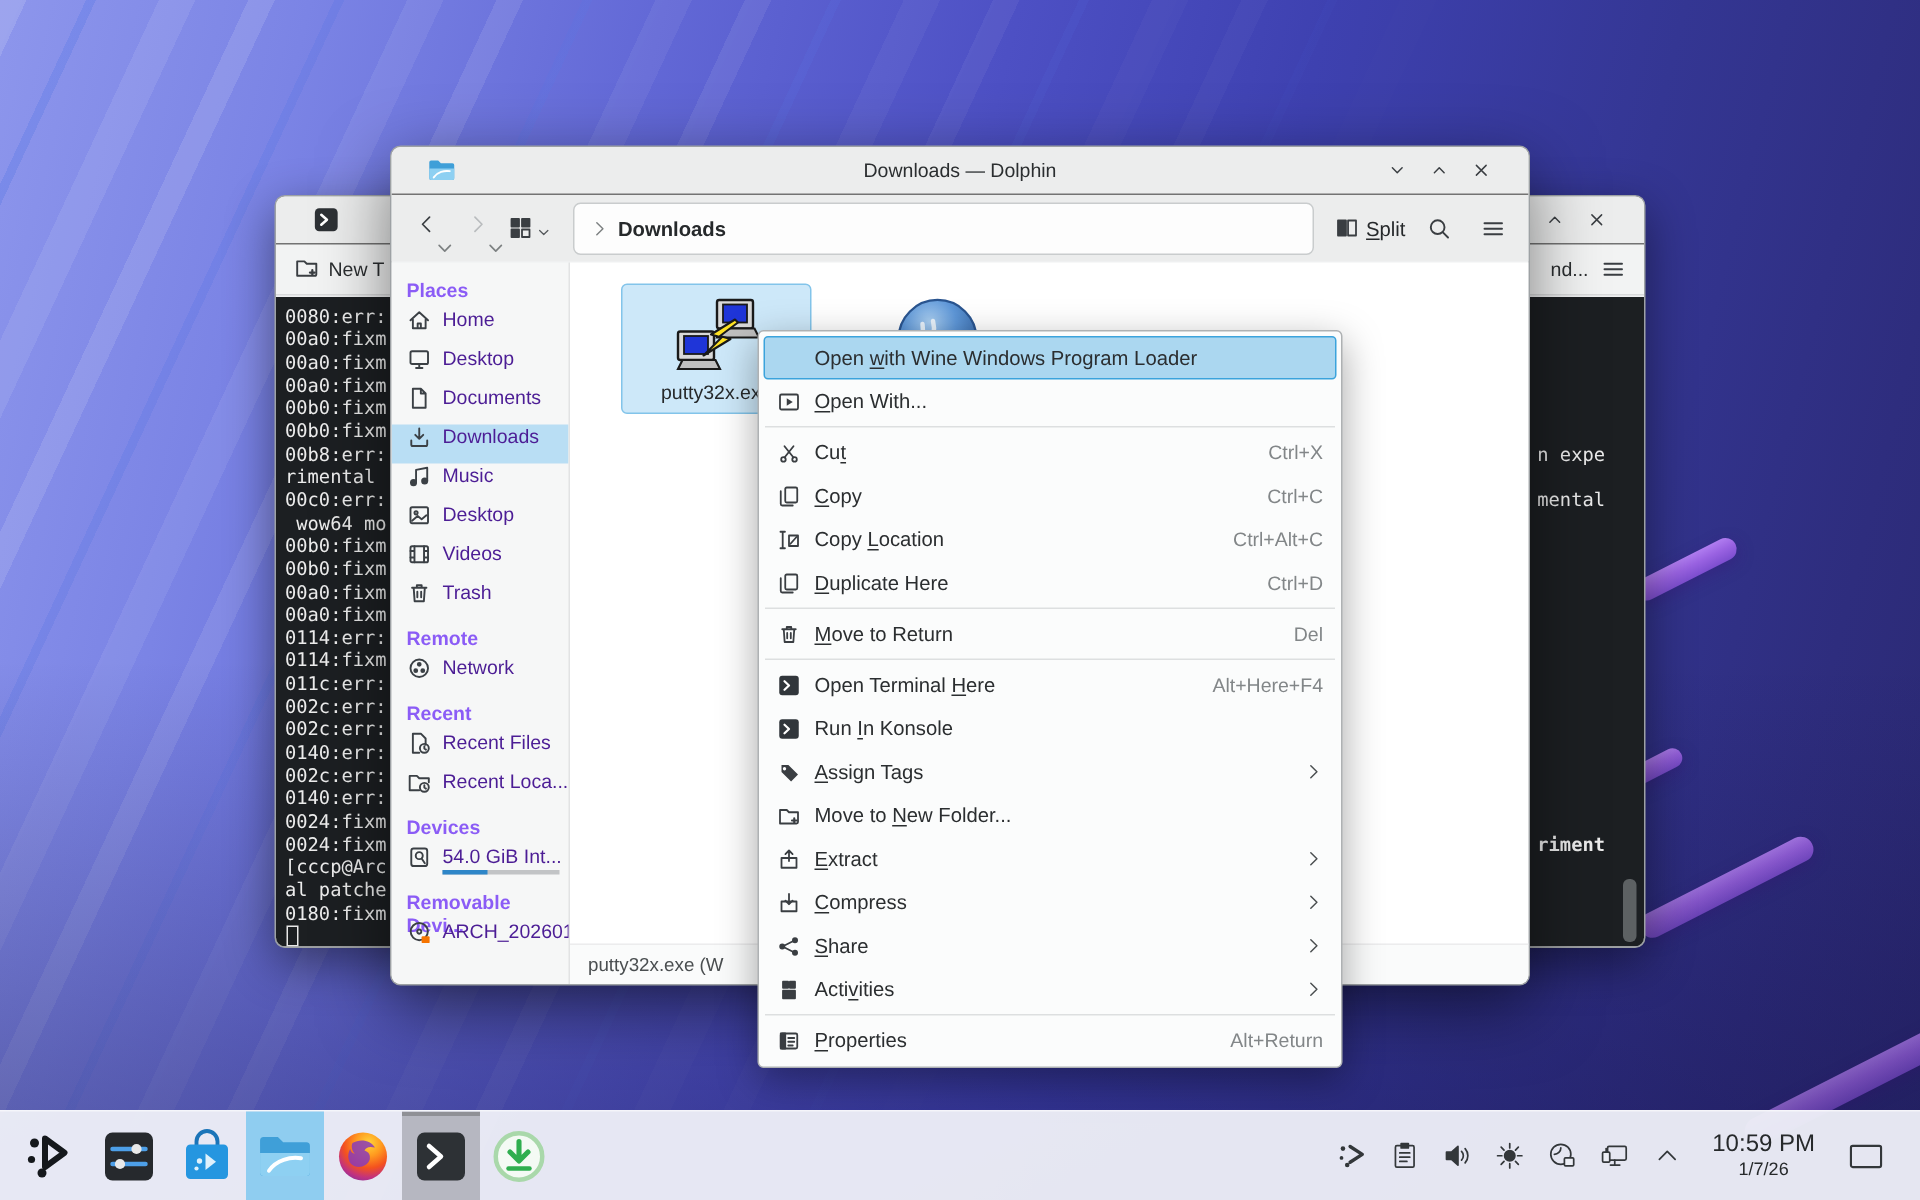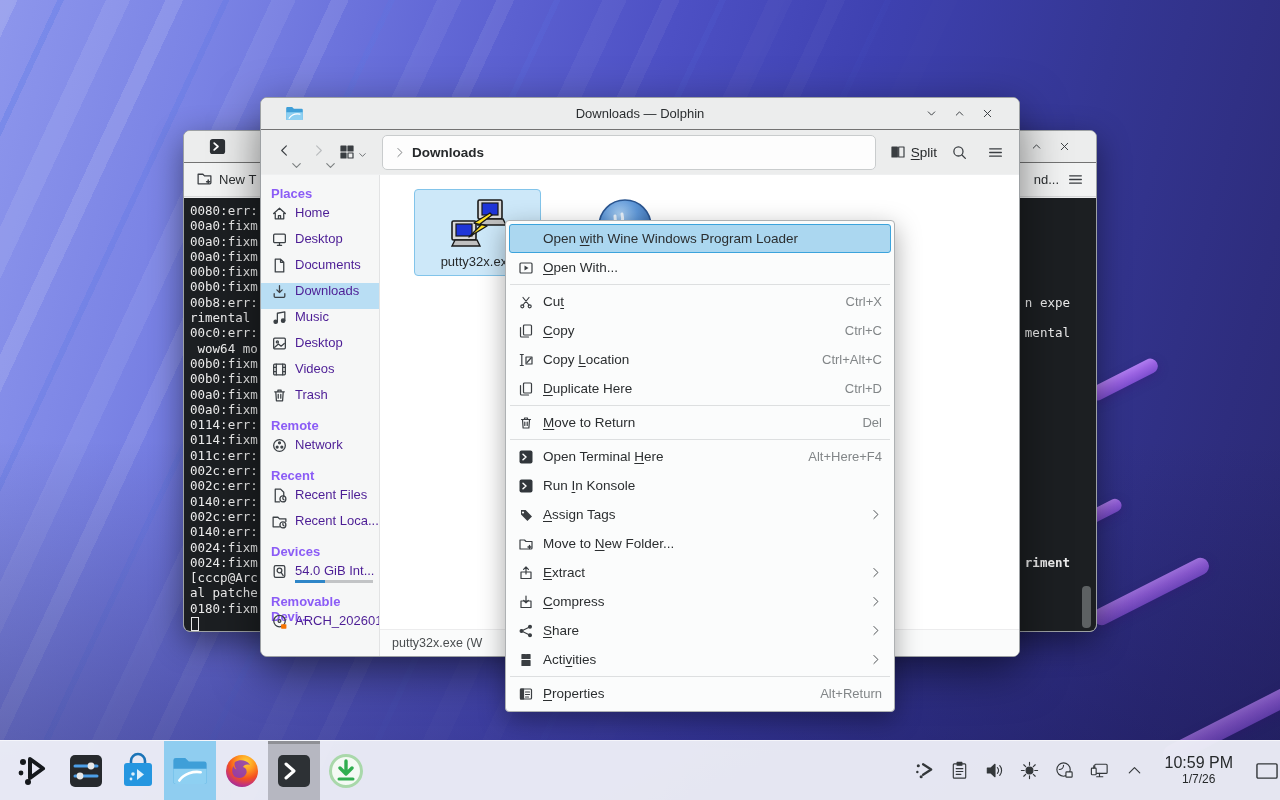--- a/index.html
+++ b/index.html
@@ -89,21 +89,21 @@
   .menu-sep { height:1px; background:#dddfe0; margin:2px 1px; }
   .u { text-decoration:underline; text-underline-offset:2px; }
 
   
   #taskbar { position:absolute; left:0; bottom:0; width:1280px; height:60px; background:rgba(237,238,247,.96); border-top:1px solid rgba(255,255,255,.6); display:flex; align-items:center; z-index:100; }
   .tasks { display:flex; height:100%; align-items:center; padding-left:8px; }
   .task-tile { width:52px; height:60px; display:flex; align-items:center; justify-content:center; }
   .task-tile svg { width:38px; height:38px; }
   .task-tile.active-blue { background:#8fcdf0; }
   .task-tile.active-gray { background:#b6b7c1; box-shadow:inset 0 3px 0 #8f9096; }
-  .tray { margin-left:auto; display:flex; align-items:center; gap:9px; padding-right:0; height:100%; }
+  .tray { margin-left:auto; display:flex; align-items:center; gap:9px; padding-right:23px; height:100%; }
   .tray-ico { width:26px; height:26px; display:flex; align-items:center; justify-content:center; color:#33373a; }
   .tray-ico svg { width:21px; height:21px; }
   .clock { text-align:center; color:#26292b; padding:0 8px; line-height:1.15; }
   .clock .t { font-size:16px; }
   .clock .d { font-size:12px; }
   .showdesk { width:26px; height:26px; display:flex; align-items:center; justify-content:center; color:#33373a; margin-left:4px; }
 </style>
 </head>
 <body>
 

